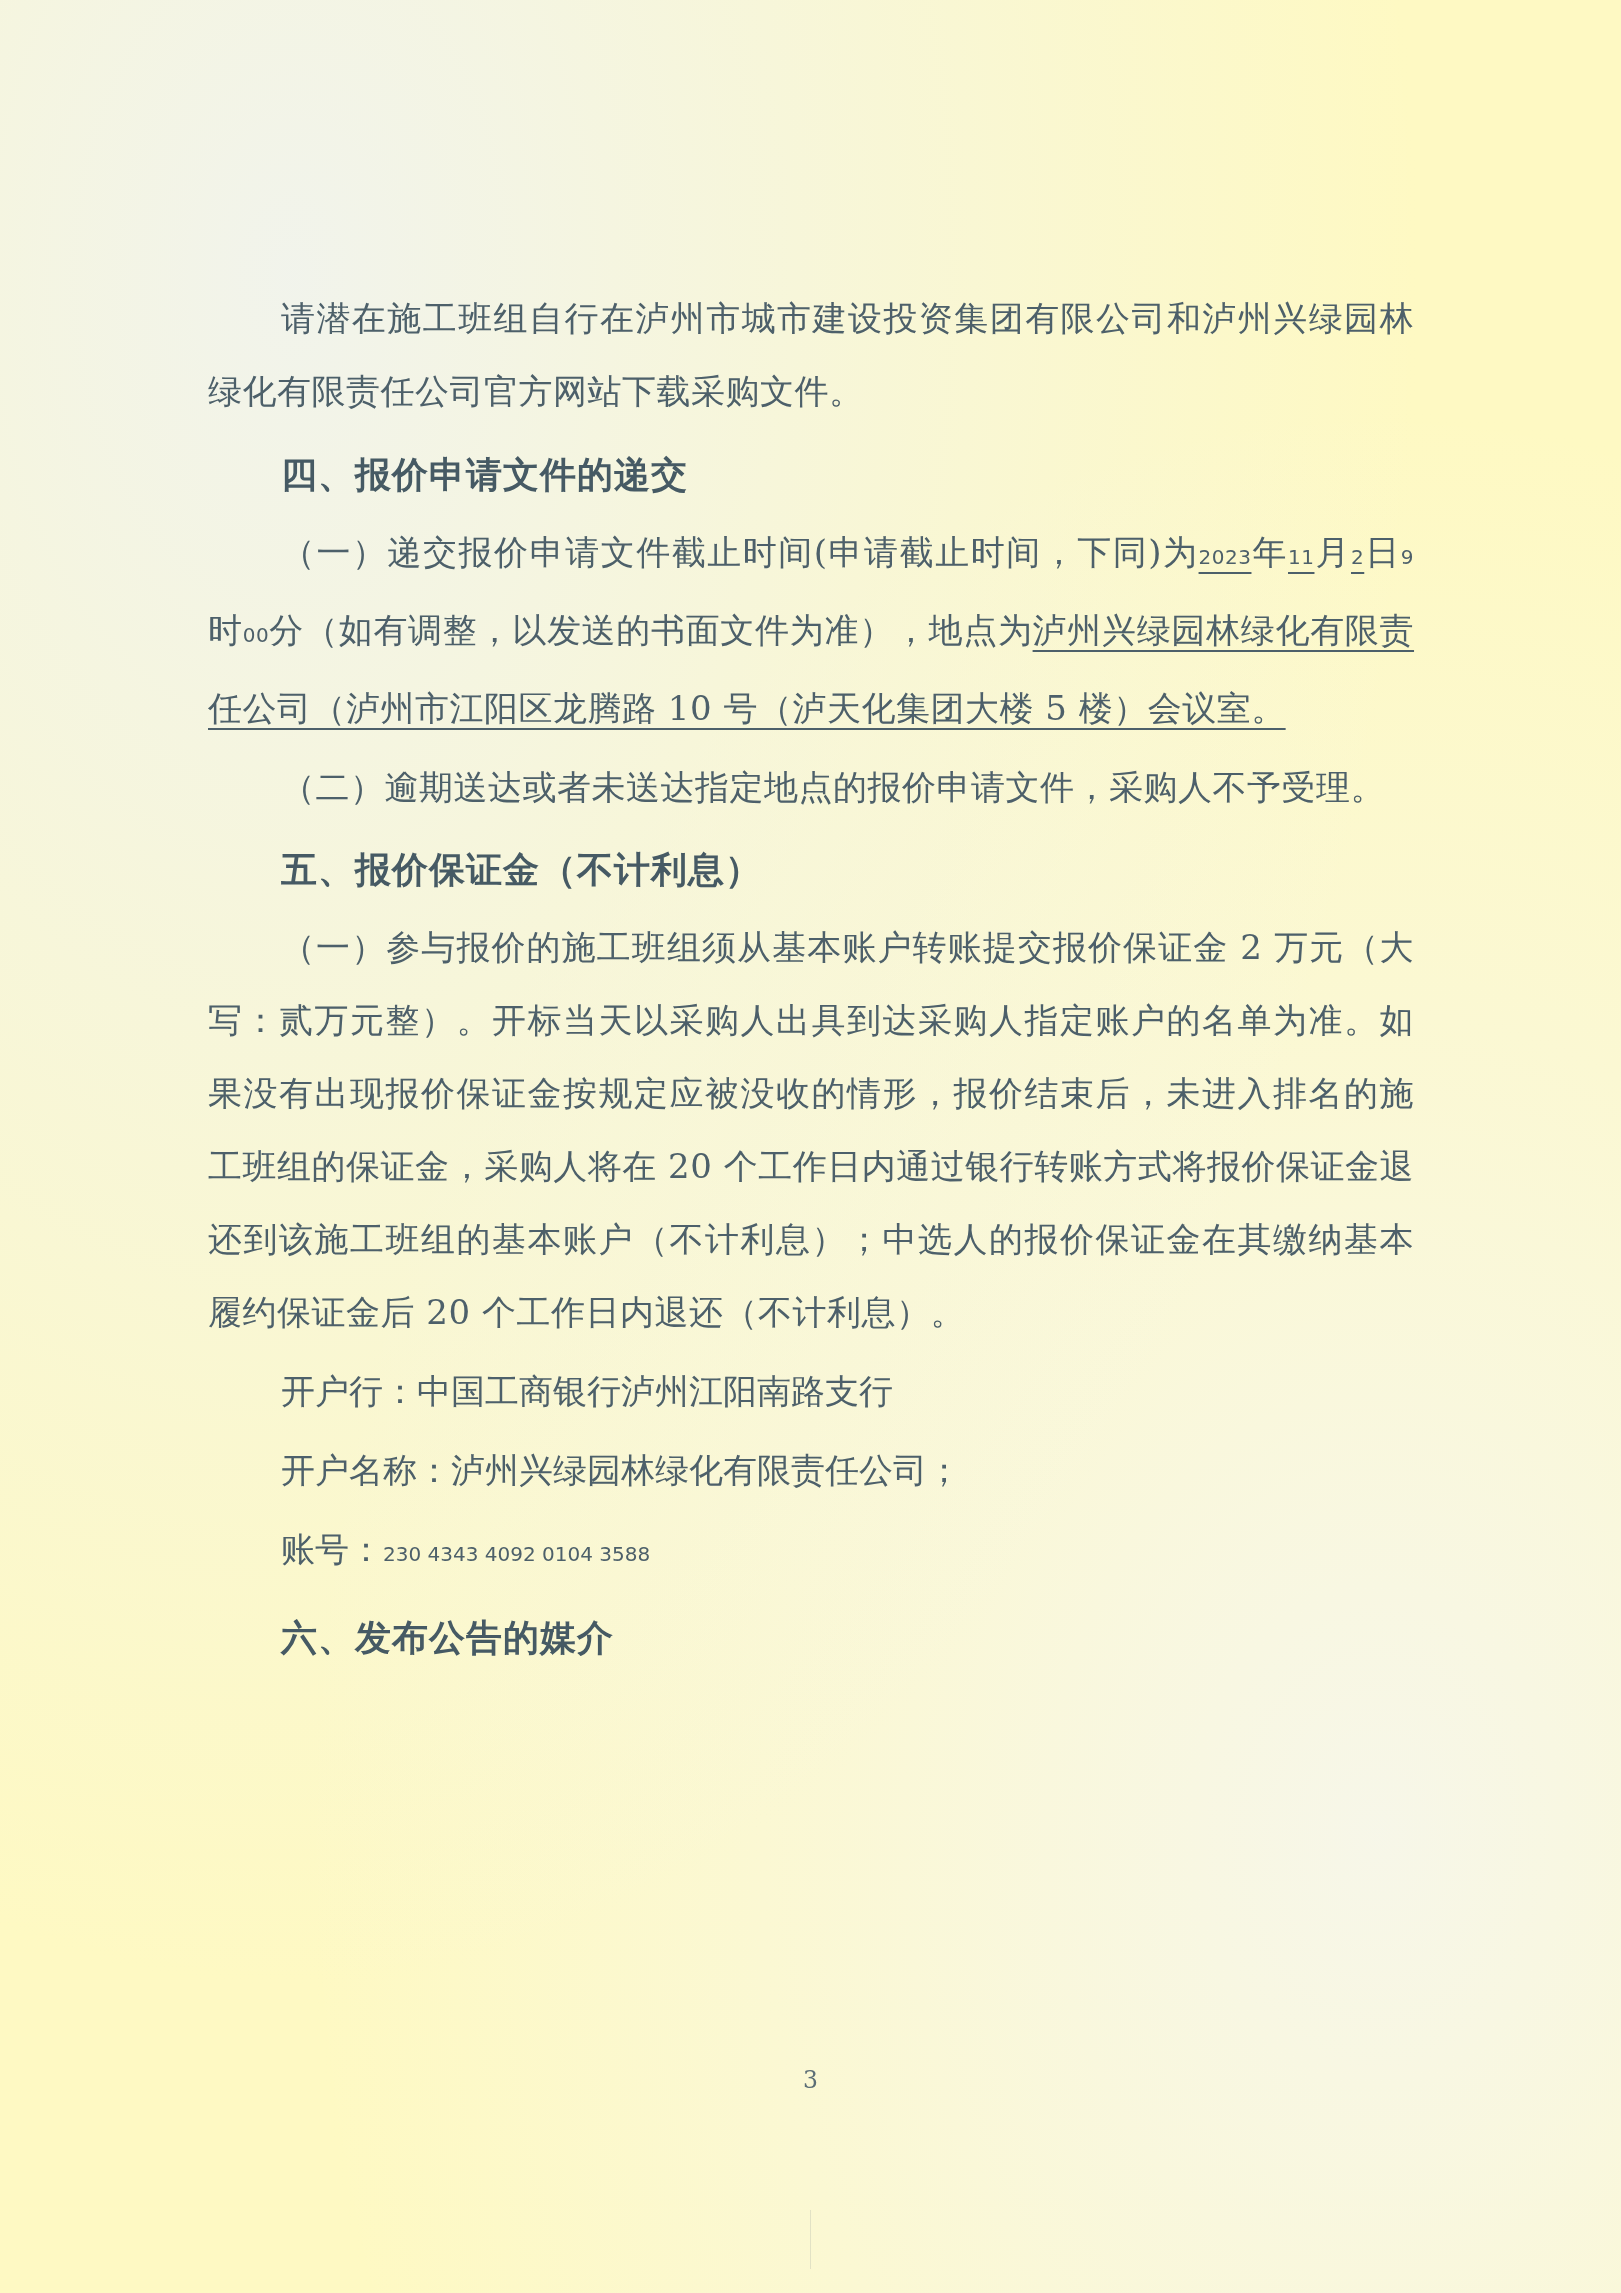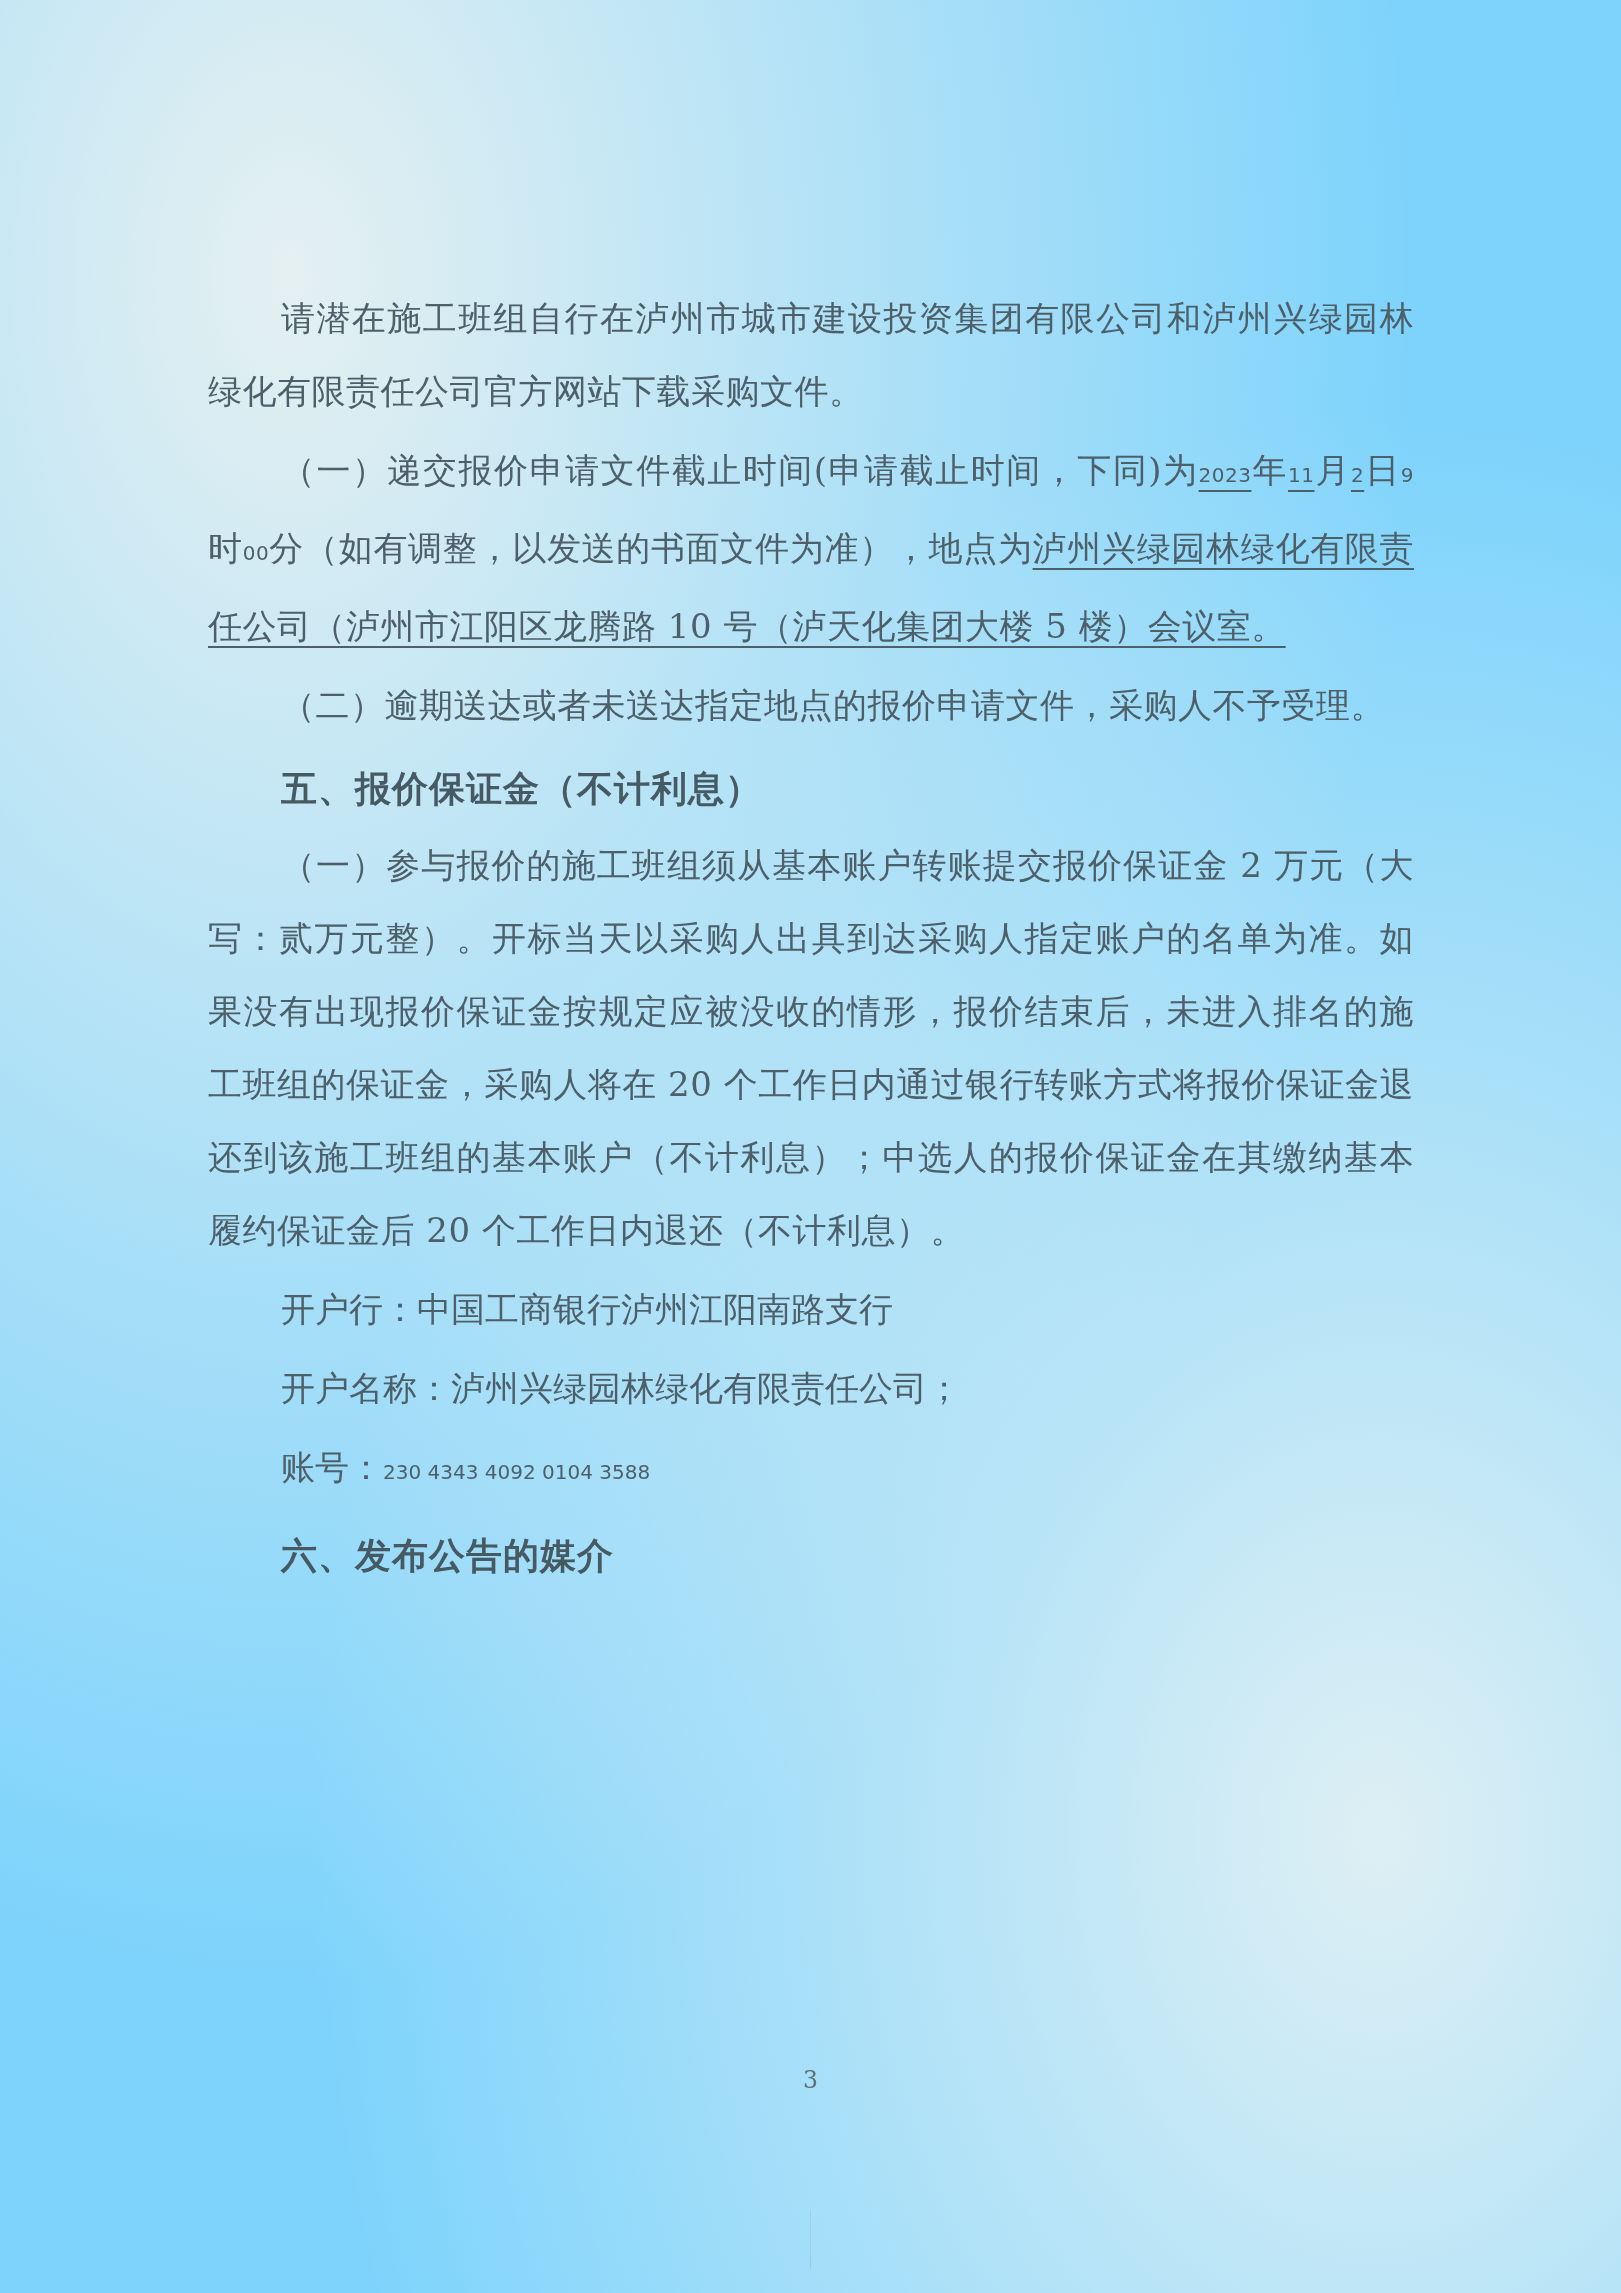--- a/index.html
+++ b/index.html
@@ -11,21 +11,21 @@
     width: 1621px;
     height: 2294px;
     position: relative;
     font-family: "DejaVu Serif", "Liberation Serif", serif;
     color: #4a5a62;
     overflow: hidden;
   }
   .page {
     position: absolute;
     inset: 0;
-    background: #7dd3fc;
+    background: #fef9c3;
   }
   
   .paper-tint {
     position: absolute;
     inset: 0;
     background:
       radial-gradient(ellipse at 18% 12%, rgba(240,243,240,0.9) 0%, rgba(255,255,255,0) 60%),
       radial-gradient(ellipse at 85% 80%, rgba(245,246,242,0.8) 0%, rgba(255,255,255,0) 55%);
     pointer-events: none;
   }
@@ -95,20 +95,21 @@
 </head>
 <body>
 
 <div class="page">
   <div class="paper-tint"></div>
 
   <div class="content">
 
     <p class="para indent">请潜在施工班组自行在泸州市城市建设投资集团有限公司和泸州兴绿园林绿化有限责任公司官方网站下载采购文件。</p>
 
+    <h2 class="heading">四、报价申请文件的递交</h2>
 
     <p class="para indent">
       <span>（一）递交报价申请文件截止时间(申请截止时间，下同)为</span><span class="u num">2023</span><span>年</span><span class="u num">11</span><span>月</span><span class="u num">2</span><span>日</span><span class="num">9</span><span>时</span><span class="num">00</span><span>分</span><span>（如有调整，以发送的书面文件为准），地点为</span><span class="u">泸州兴绿园林绿化有限责任公司（泸州市江阳区龙腾路 10 号（泸天化集团大楼 5 楼）会议室。</span>
     </p>
 
     <p class="para indent">（二）逾期送达或者未送达指定地点的报价申请文件，采购人不予受理。</p>
 
     <h2 class="heading">五、报价保证金（不计利息）</h2>
 
     <p class="para indent">（一）参与报价的施工班组须从基本账户转账提交报价保证金 2 万元（大写：贰万元整）。开标当天以采购人出具到达采购人指定账户的名单为准。如果没有出现报价保证金按规定应被没收的情形，报价结束后，未进入排名的施工班组的保证金，采购人将在 20 个工作日内通过银行转账方式将报价保证金退还到该施工班组的基本账户（不计利息）；中选人的报价保证金在其缴纳基本履约保证金后 20 个工作日内退还（不计利息）。</p>

